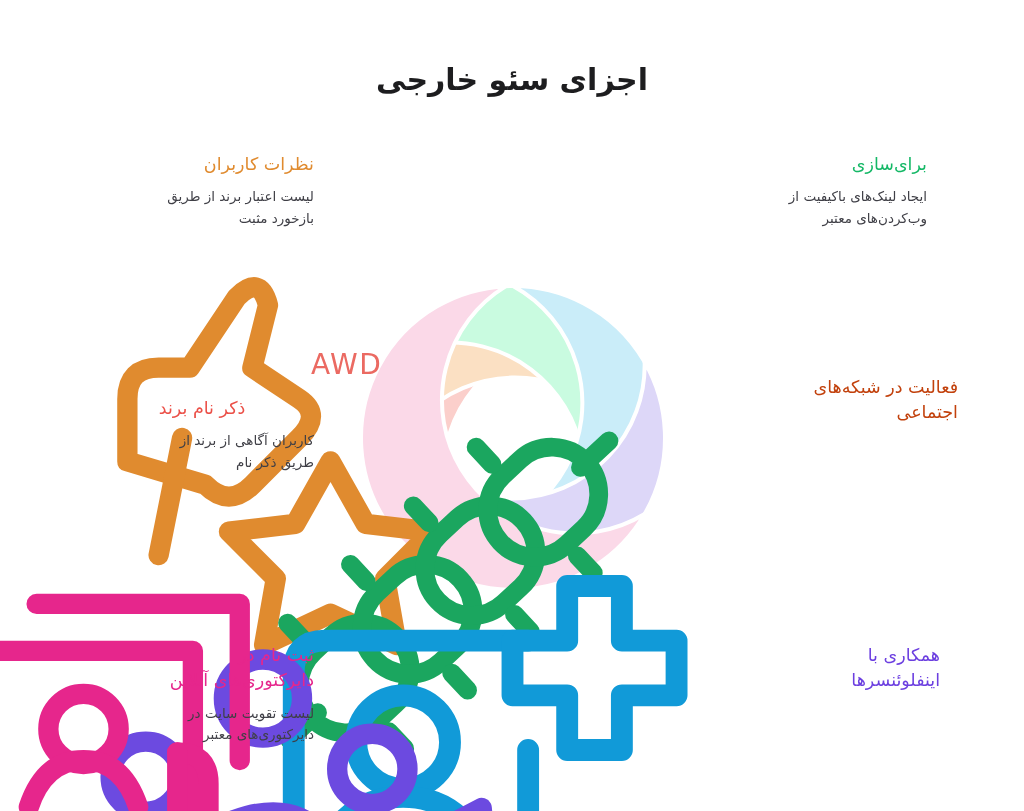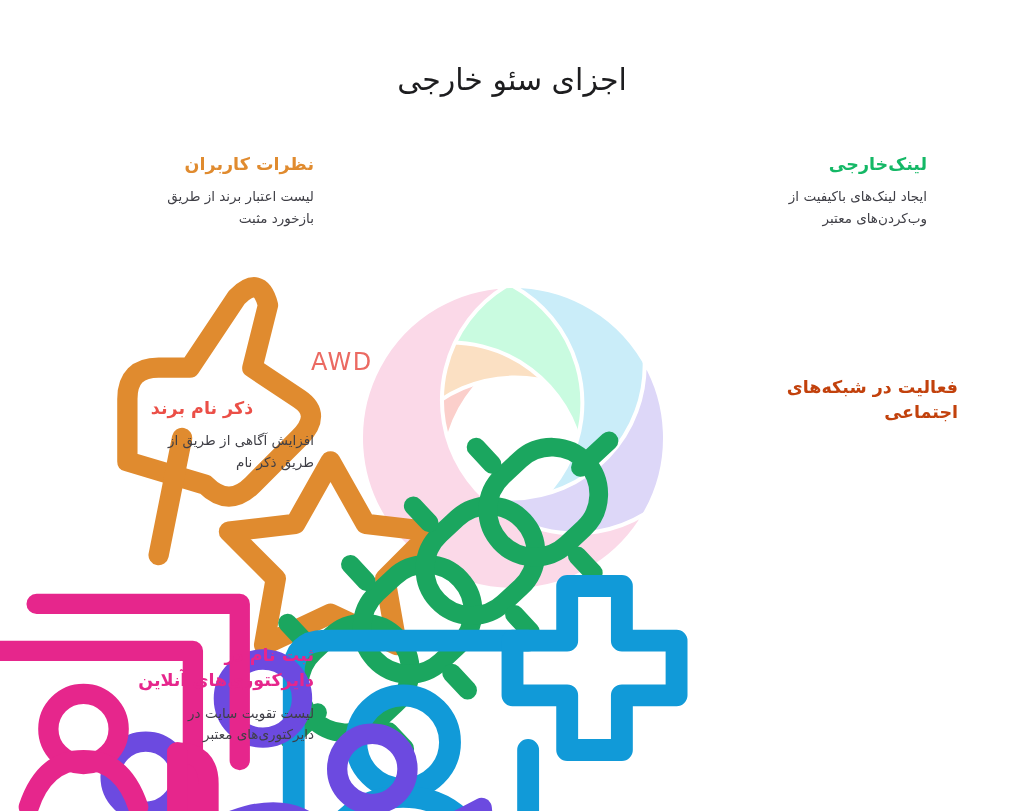--- a/index.html
+++ b/index.html
@@ -16,21 +16,21 @@
     font-family: "DejaVu Sans", "Liberation Sans", sans-serif;
   }
 
   #page-title {
     position: absolute;
     top: 62px;
     left: 0;
     width: 1024px;
     text-align: center;
     font-size: 30px;
-    font-weight: normal;
+    font-weight: bold;
     color: #1d1d1f;
     letter-spacing: 0px;
     direction: rtl;
   }
 
   
   #wheel {
     position: absolute;
     left: 263px;
     top: 170px;
@@ -53,36 +53,36 @@
     width: 70px;
     height: 70px;
     display: block;
     overflow: visible;
   }
 
   #awd-mark {
     position: absolute;
     left: 48px;
     top: 178px;
-    font-size: 24px;
+    font-size: 28px;
     font-weight: 500;
     letter-spacing: 1.5px;
     color: #eb6a62;
     direction: ltr;
     font-family: "DejaVu Sans", "Liberation Sans", sans-serif;
   }
 
   
   .label-block {
     position: absolute;
     direction: rtl;
   }
   .label-title {
     font-size: 17.5px;
-    font-weight: bold;
+    font-weight: normal;
     line-height: 1.45;
     margin: 0 0 9px 0;
     white-space: pre-line;
   }
   .label-desc {
     font-size: 13.5px;
     line-height: 1.6;
     color: #3f3f46;
     margin: 0;
     white-space: pre-line;
@@ -216,36 +216,38 @@
 </div>
 
 <div class="label-block align-right" id="block-reviews">
   <div class="label-title" style="color:#e08b2f;">نظرات کاربران</div>
   <div class="label-desc">لیست اعتبار برند از طریق
 بازخورد مثبت</div>
 </div>
 
 <div class="label-block align-right" id="block-brand">
   <div class="label-title" style="color:#eb4f47;text-align:center;">ذکر نام برند</div>
-  <div class="label-desc">افزایش آگاهی از طریق از
+  <div class="label-desc">کاربران آگاهی از برند از
 طریق ذکر نام</div>
 </div>
 
 <div class="label-block align-right" id="block-directory">
   <div class="label-title" style="color:#e6268c;">ثبت نام در
 دایرکتوری‌های  آنلاین</div>
   <div class="label-desc">لیست تقویت سایت در
 دایرکتوری‌های معتبر</div>
 </div>
 
 <div class="label-block align-right" id="block-links">
-  <div class="label-title" style="color:#14b866;">لینک‌خارجی</div>
+  <div class="label-title" style="color:#14b866;">برای‌سازی</div>
   <div class="label-desc">ایجاد لینک‌های باکیفیت از
 وب‌کردن‌های معتبر</div>
 </div>
 
 <div class="label-block align-right" id="block-social">
   <div class="label-title" style="color:#c2410c;">فعالیت در شبکه‌های
 اجتماعی</div>
 </div>
 
 <div class="label-block align-right" id="block-influencer">
+  <div class="label-title" style="color:#6c3fe0;">همکاری با
+اینفلوئنسرها</div>
 </div>
 
 </body></html>

